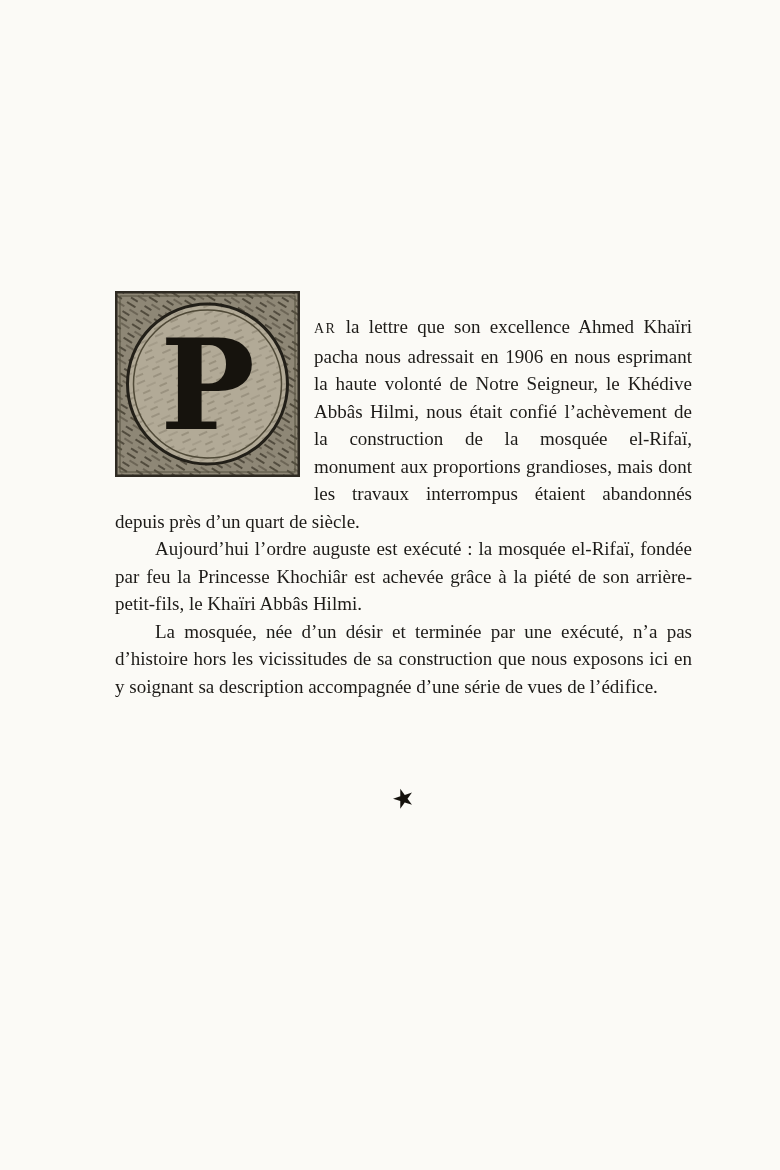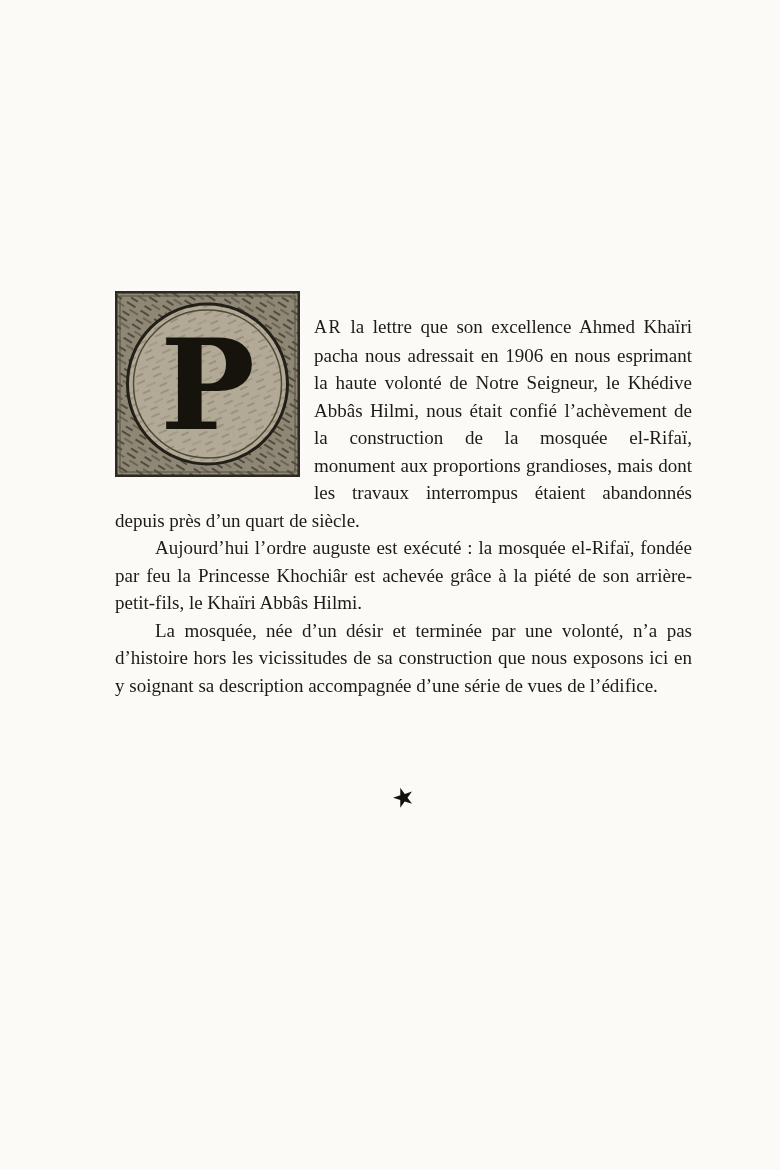--- a/index.html
+++ b/index.html
@@ -40,21 +40,21 @@
     width: 185px;
     height: 186px;
     margin: -22px 14px 4px 0;
   }
   .dropcap svg {
     display: block;
     width: 100%;
     height: 100%;
   }
   .lead {
-    font-size: 18px;
+    font-size: 14px;
     letter-spacing: 1.5px;
   }
   .ornament {
     margin-top: 85px;
     text-align: center;
     font-size: 26px;
     color: #14110c;
   }
   .ornament .star {
     display: inline-block;
@@ -88,20 +88,20 @@
           <rect x="5" y="5" width="175" height="176" fill="none" stroke="#55503f" stroke-width="1"></rect>
           <circle cx="92.5" cy="93" r="80" fill="url(#cirtex)" stroke="#221f18" stroke-width="3"></circle>
           <circle cx="92.5" cy="93" r="74" fill="none" stroke="#4f4937" stroke-width="1.5"></circle>
           <text x="92.5" y="138" text-anchor="middle" font-family="'DejaVu Serif', serif" font-size="126" font-weight="bold" fill="#16130d">P</text>
         </svg>
       </span><span class="lead">AR</span><span> la lettre que son excellence Ahmed Khaïri pacha nous adressait en 1906 en nous esprimant la haute volonté de Notre Seigneur, le Khédive Abbâs Hilmi, nous était confié l’achèvement de la construction de la mosquée el-Rifaï, monument aux proportions grandioses, mais dont les travaux interrompus étaient abandonnés depuis près d’un quart de siècle.</span>
     </p>
 
     <p class="indent">Aujourd’hui l’ordre auguste est exécuté : la mosquée el-Rifaï, fondée par feu la Princesse Khochiâr est achevée grâce à la piété de son arrière-petit-fils, le Khaïri Abbâs Hilmi.</p>
 
-    <p class="indent">La mosquée, née d’un désir et terminée par une volonté, n’a pas d’histoire hors les vicissitudes de sa construction que nous exposons ici en y soignant sa description accompagnée d’une série de vues de l’édifice.</p>
+    <p class="indent">La mosquée, née d’un désir et terminée par une exécuté, n’a pas d’histoire hors les vicissitudes de sa construction que nous exposons ici en y soignant sa description accompagnée d’une série de vues de l’édifice.</p>
 
     <div class="ornament">
       <span class="star">★</span>
     </div>
 
   </div>
 </div>
 
 </body></html>

